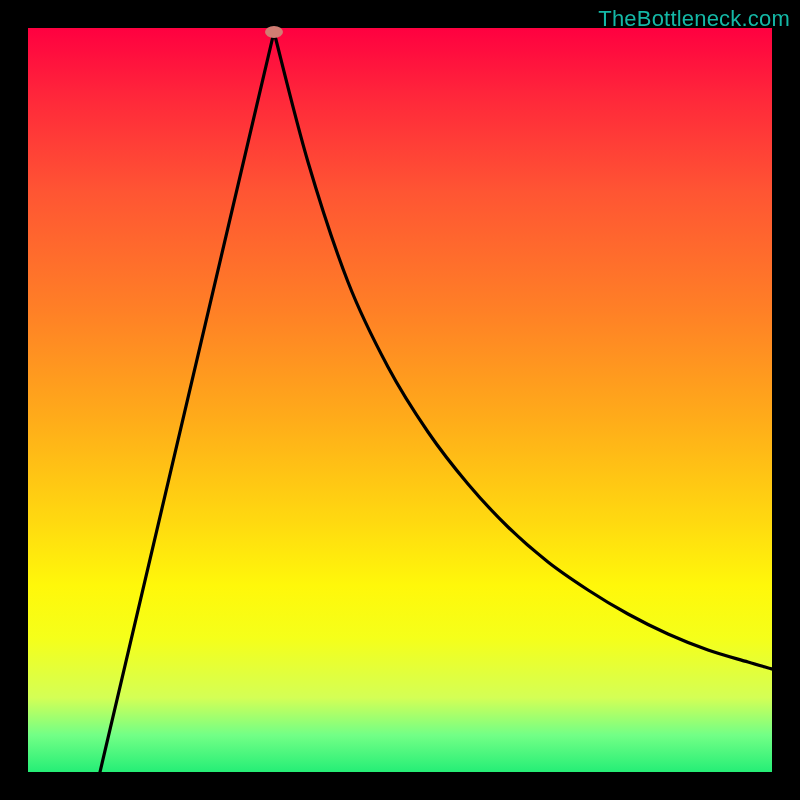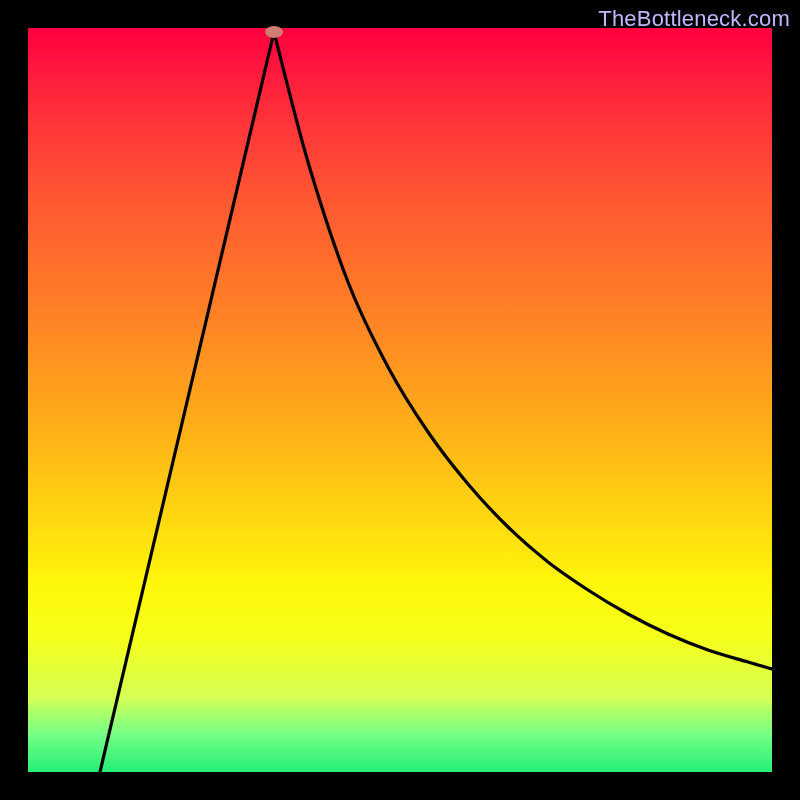--- a/index.html
+++ b/index.html
@@ -23,21 +23,21 @@
       #73ff86 95%,
       #25ee76 100%
     );
   }
   .watermark {
     position: absolute;
     top: 6px;
     right: 10px;
     font-family: Arial, Helvetica, sans-serif;
     font-size: 22px;
-    color: #c4b5fd;
+    color: #14b8a6;
     font-weight: 500;
     letter-spacing: 0.2px;
   }
   .marker {
     position: absolute;
     width: 18px;
     height: 12px;
     background: #d07d73;
     border-radius: 50%;
     transform: translate(-50%, -50%);

